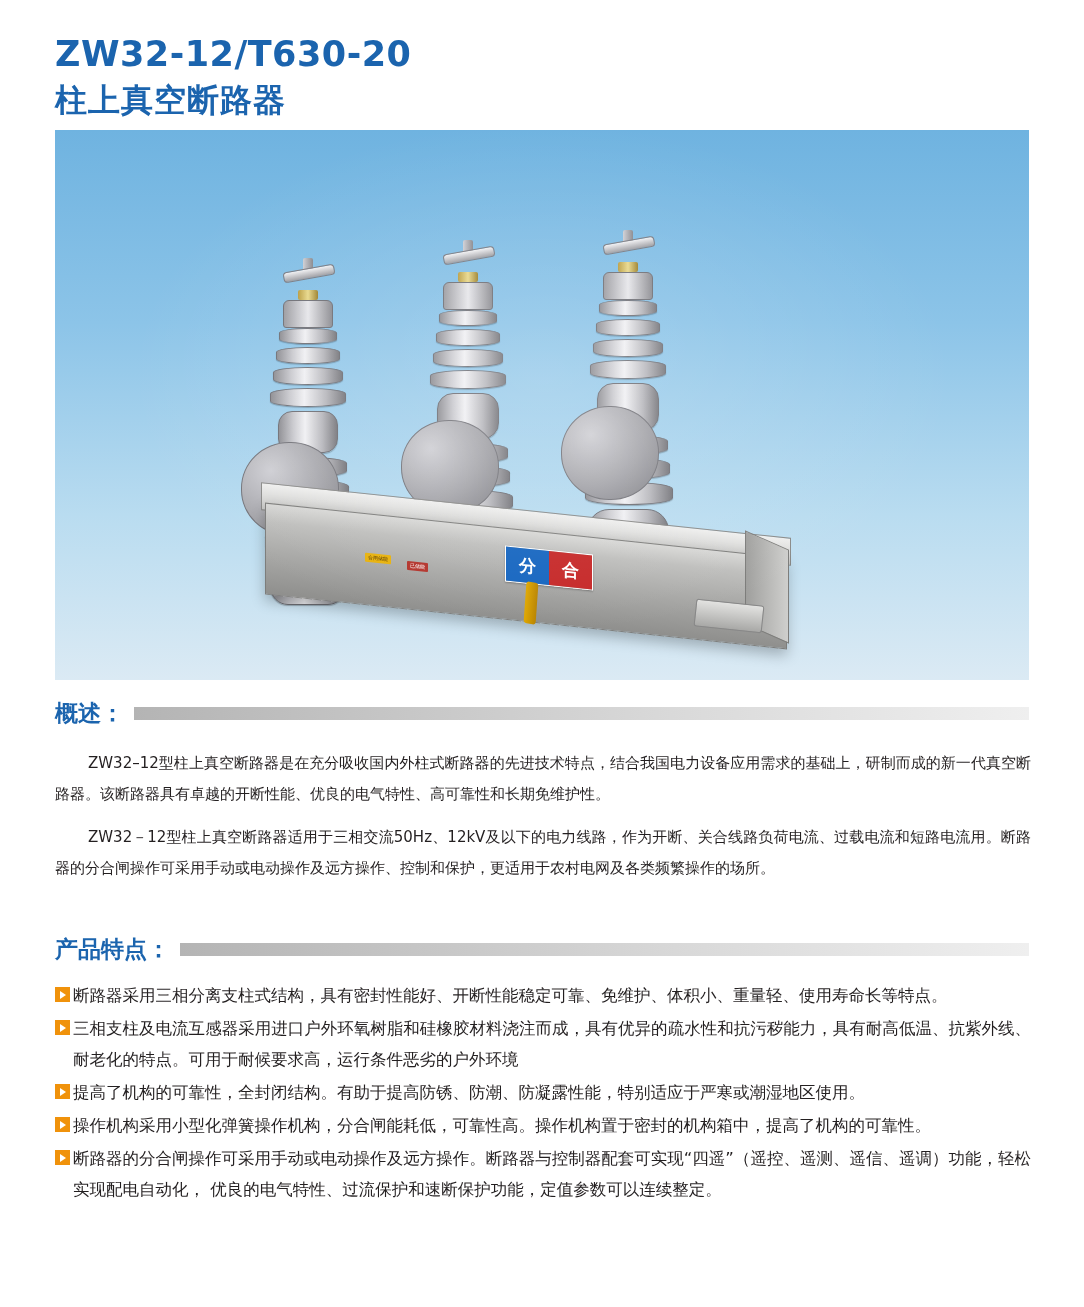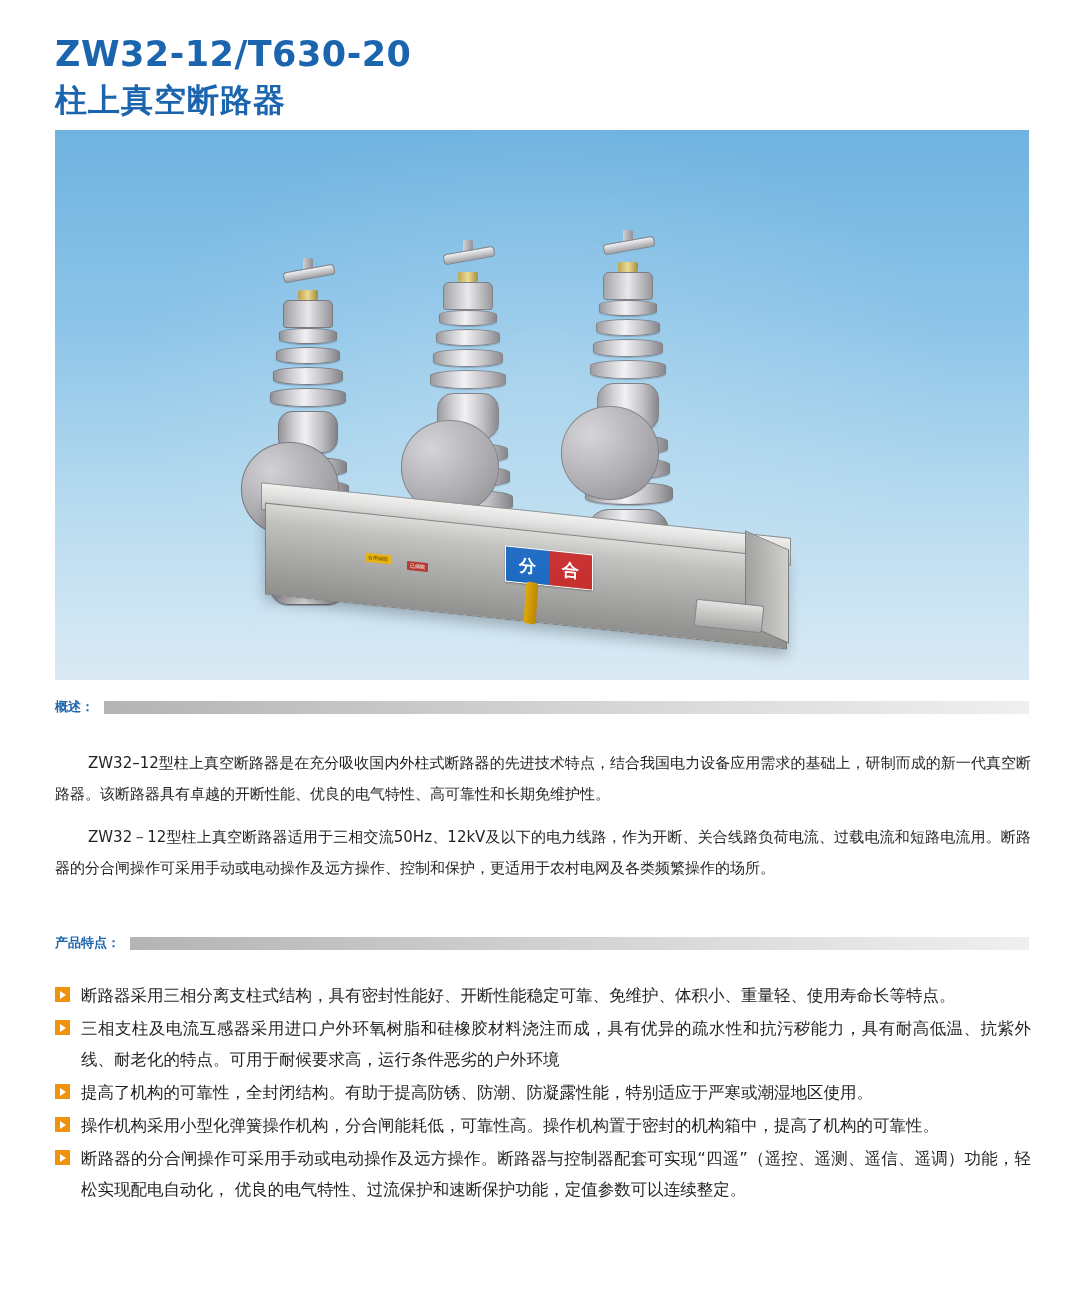--- a/index.html
+++ b/index.html
@@ -232,21 +232,21 @@
   
   .section-head {
     position: absolute;
     left: 55px;
     width: 974px;
     display: flex;
     align-items: center;
   }
   .section-head .sh-text {
     color: #1b64ae;
-    font-size: 13px;
+    font-size: 23px;
     font-weight: bold;
     white-space: nowrap;
     font-family: "DejaVu Sans", sans-serif;
   }
   .section-head .sh-bar {
     flex: 1;
     height: 13px;
     margin-left: 10px;
     background: linear-gradient(to right, #b4b4b4, #d9d9d9 60%, #efefef);
   }
@@ -270,21 +270,21 @@
     position: absolute;
     left: 55px;
     width: 976px;
     font-size: 16.5px;
     line-height: 31px;
     color: #231f20;
     font-family: "DejaVu Sans", sans-serif;
   }
   .feature {
     position: relative;
-    padding-left: 26px;
+    padding-left: 18px;
     margin-bottom: 2px;
     text-align: justify;
   }
   .feature .arrow {
     position: absolute;
     left: 0;
     top: 7px;
     width: 15px;
     height: 15px;
     background: #f0920b;

